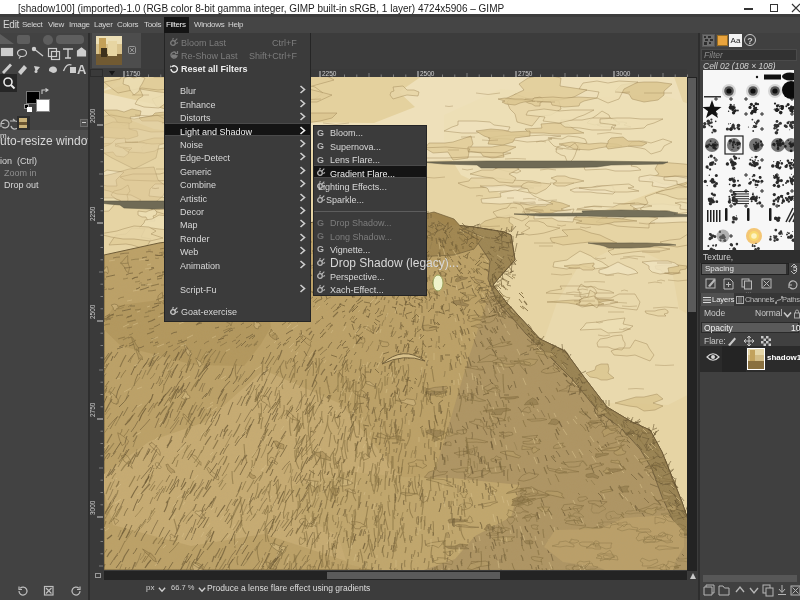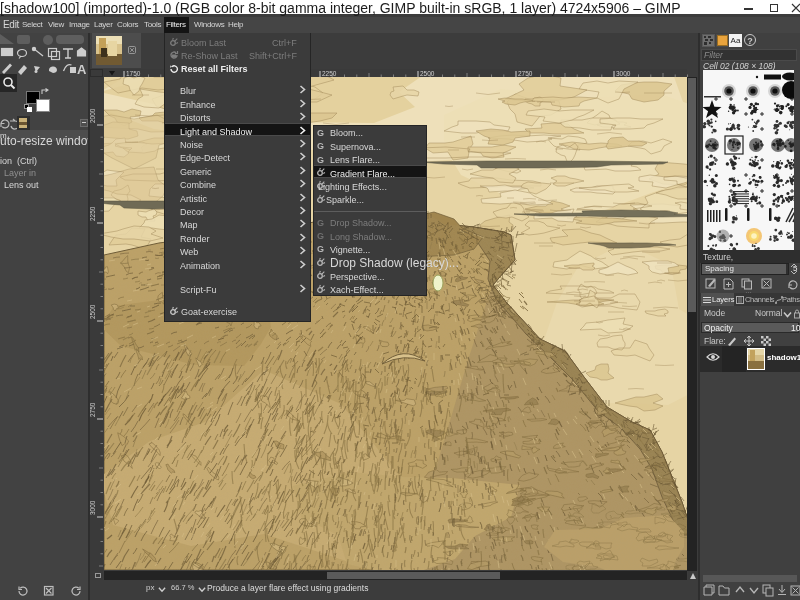--- a/index.html
+++ b/index.html
@@ -1,18 +1,18 @@
 <!DOCTYPE html>
 <html><head><meta charset="utf-8"><style>
 *{margin:0;padding:0;box-sizing:border-box;-webkit-font-smoothing:antialiased}
 body{width:800px;height:600px;overflow:hidden;font-family:"Liberation Sans",sans-serif;background:#3c3c3c;position:relative}
 .abs{position:absolute}
 </style></head><body>
 
-<div class="abs" style="left:0;top:0;width:800px;height:14px;background:#fff;color:#1c1c1c;font-size:14px;line-height:17px;padding-left:0;white-space:nowrap">[shadow100] (imported)-1.0 (RGB color 8-bit gamma integer, GIMP built-in sRGB, 1 layer) 4724x5906 – GIMP</div>
+<div class="abs" style="left:0;top:0;width:800px;height:14px;background:#fff;color:#1c1c1c;font-size:10px;line-height:17px;padding-left:18px;white-space:nowrap">[shadow100] (imported)-1.0 (RGB color 8-bit gamma integer, GIMP built-in sRGB, 1 layer) 4724x5906 – GIMP</div>
 <div class="abs" style="left:744px;top:8px;width:9px;height:1.5px;background:#333"></div>
 <div class="abs" style="left:770px;top:4px;width:8px;height:8px;border:1.2px solid #333"></div>
 <svg class="abs" style="left:791px;top:3px" width="10" height="10" viewBox="0 0 10 10">
     <path d="M1 1 L9 9 M9 1 L1 9" stroke="#333" stroke-width="1.2"></path>
   </svg>
 <div class="abs" style="left:0;top:17px;width:800px;height:16px;background:#454545"></div>
 <div class="abs" style="left:164px;top:17px;width:25px;height:16px;background:#141414"></div>
 <div class="abs" style="left:3px;top:17px;height:16px;line-height:16px;font-size:10px;letter-spacing:-0.3px;color:#d6d6d6">Edit</div>
 <div class="abs" style="left:22px;top:17px;height:16px;line-height:16px;font-size:8px;letter-spacing:-0.3px;color:#d6d6d6">Select</div>
 <div class="abs" style="left:48px;top:17px;height:16px;line-height:16px;font-size:8px;letter-spacing:-0.3px;color:#d6d6d6">View</div>
@@ -68,22 +68,22 @@
 </svg>
 <div class="abs" style="left:17px;top:116px;width:13px;height:14px;background:#2e2e2e"></div>
 <div class="abs" style="left:19px;top:118px;width:8px;height:10px;background:#c8b078"></div>
 <div class="abs" style="left:19px;top:122px;width:8px;height:3px;background:#6a5430"></div>
 <div class="abs" style="left:80px;top:119px;width:8px;height:8px;background:#4e4e4e;border:1px solid #6a6a6a"></div>
 <div class="abs" style="left:82px;top:122px;width:4px;height:1px;background:#ccc"></div>
 <div class="abs" style="left:0;top:130px;width:88px;height:11px;background:#4d4d4d"></div>
 <div class="abs" style="left:0;top:130px;height:11px;line-height:11px;font-size:8px;color:#ddd">m</div>
 <div class="abs" style="left:0;top:134px;font-size:12px;color:#d8d8d8">uto-resize window</div>
 <div class="abs" style="left:0;top:156px;font-size:9px;color:#d8d8d8">ion&nbsp; (Ctrl)</div>
-<div class="abs" style="left:4px;top:168px;font-size:9px;color:#8f8f8f">Layer in</div>
-<div class="abs" style="left:4px;top:180px;font-size:9px;color:#d8d8d8">Lens out</div>
+<div class="abs" style="left:4px;top:168px;font-size:9px;color:#8f8f8f">Zoom in</div>
+<div class="abs" style="left:4px;top:180px;font-size:9px;color:#d8d8d8">Drop out</div>
 <svg class="abs" style="left:0;top:584px" width="88" height="14" viewBox="0 0 88 14">
 <g stroke="#bdbdbd" fill="none" stroke-width="1.2">
 <path d="M19 7 a4 4 0 1 0 1.2-2.8 M19 2.5 V5.5 h3"></path>
 <rect x="44.5" y="2.5" width="8.5" height="8.5"></rect>
       <path d="M46 4 l5.5 5.5 M51.5 4 l-5.5 5.5"></path>
 <path d="M80 7 a4 4 0 1 1-1.2-2.8 M80 2.5 V5.5 h-3"></path>
 </g>
   </svg>
 <div class="abs" style="left:88px;top:33px;width:612px;height:547px;background:#3c3c3c"></div>
 <div class="abs" style="left:92px;top:33px;width:49px;height:35px;background:#4d4d4d"></div>
@@ -628,21 +628,21 @@
   </svg>
 <div class="abs" style="left:88px;top:580px;width:612px;height:20px;background:#3c3c3c"></div>
 <div class="abs" style="left:146px;top:583px;font-size:8px;color:#cfcfcf">px</div>
 <svg style="position:absolute;left:158px;top:586px" width="8" height="7" viewBox="0 0 9 7">
     <path d="M1 1.5 L4.5 5.5 L8 1.5" fill="none" stroke="#cfcfcf" stroke-width="1.5"></path>
   </svg>
 <div class="abs" style="left:171px;top:583px;font-size:7.5px;color:#cfcfcf">66.7 %</div>
 <svg style="position:absolute;left:198px;top:586px" width="8" height="7" viewBox="0 0 9 7">
     <path d="M1 1.5 L4.5 5.5 L8 1.5" fill="none" stroke="#cfcfcf" stroke-width="1.5"></path>
   </svg>
-<div class="abs" style="left:207px;top:583px;font-size:8.5px;color:#dedede">Produce a layer flare effect using gradients</div>
+<div class="abs" style="left:207px;top:583px;font-size:8.5px;color:#dedede">Produce a lense flare effect using gradients</div>
 <div class="abs" style="left:700px;top:33px;width:100px;height:567px;background:#404040"></div>
 <div class="abs" style="left:702px;top:34px;width:13px;height:13px;background:#585858"></div>
 <svg class="abs" style="left:703px;top:35px" width="11" height="11" viewBox="0 0 11 11">
 <rect x="0" y="0" width="11" height="11" fill="#6e6e6e"></rect>
 <g fill="#2e2e2e">
       <rect x="1" y="1" width="2" height="2"></rect>
       <rect x="5" y="1" width="3" height="2"></rect>
 <rect x="2" y="4" width="3" height="2"></rect>
       <rect x="7" y="4" width="3" height="2"></rect>
 <rect x="1" y="7" width="3" height="3"></rect>

